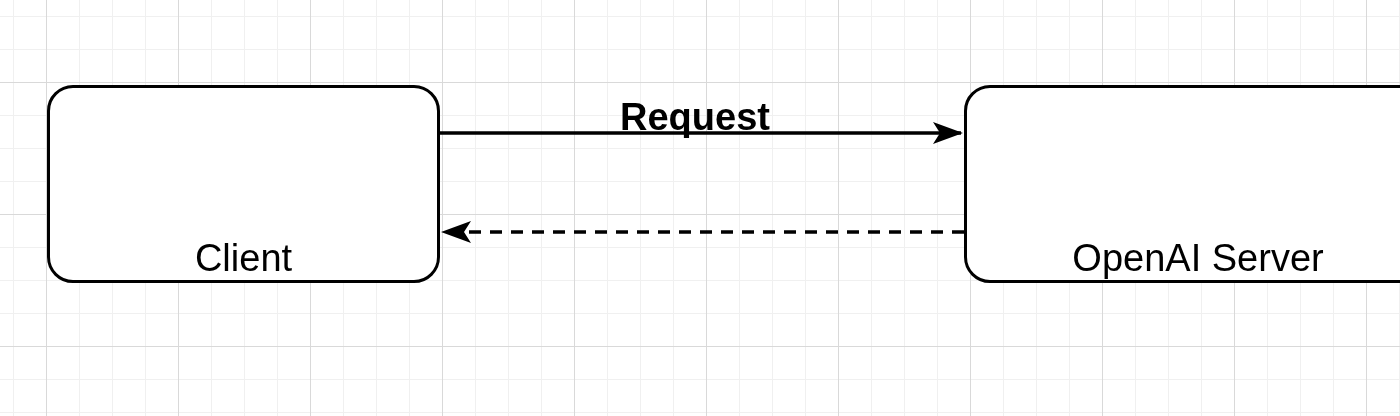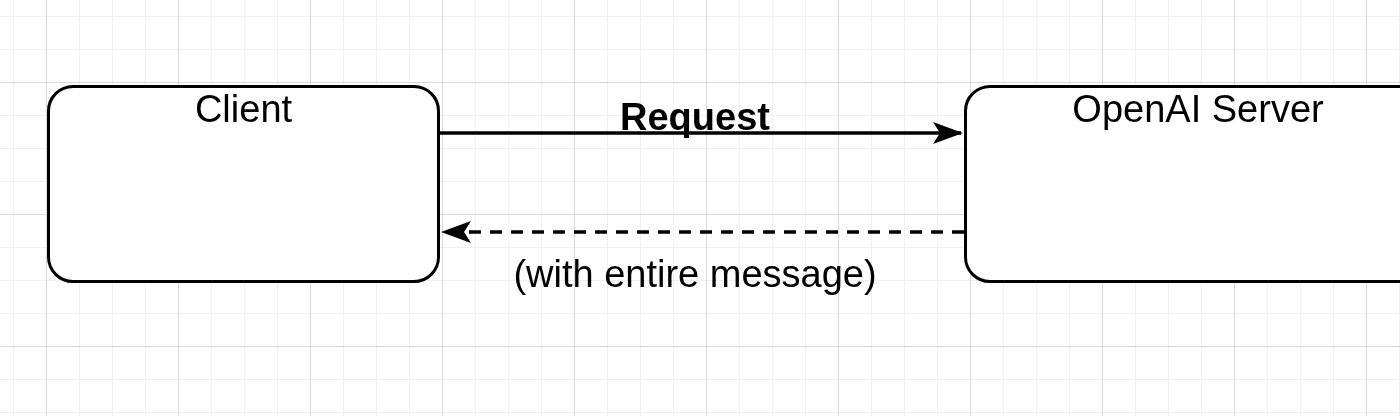--- a/index.html
+++ b/index.html
@@ -58,21 +58,21 @@
   }
   .node {
     position: absolute;
     top: 85px;
     height: 198px;
     width: 393px;
     background: var(--node-fill);
     border: 3.5px solid var(--stroke);
     border-radius: 26px;
     display: flex;
-    align-items: flex-start;
+    align-items: flex-end;
     justify-content: center;
   }
   .node-label {
     font-size: 38px;
     color: var(--text);
     white-space: nowrap;
   }
   .node-client { left: 47px; }
   .node-server { left: 964px; width: 468px; }
   .edge-label {
@@ -113,16 +113,15 @@
 
   <div class="node node-server">
     <span class="node-label">OpenAI Server</span>
   </div>
 
   <div class="edge-label edge-label-request">
     <div>Request</div>
   </div>
 
   <div class="edge-label edge-label-response">
-    <div>(with entire message)</div>
   </div>
 
 </div>
 
 </body></html>

